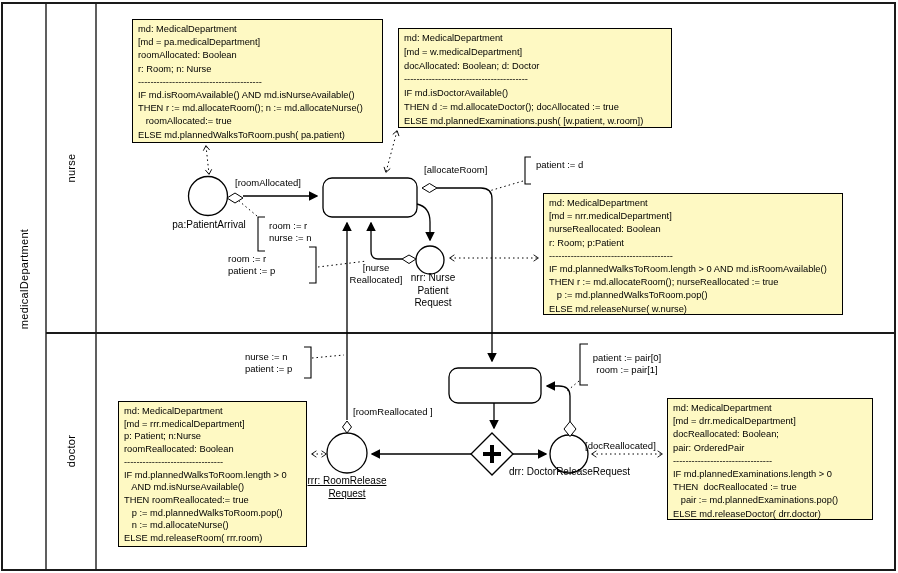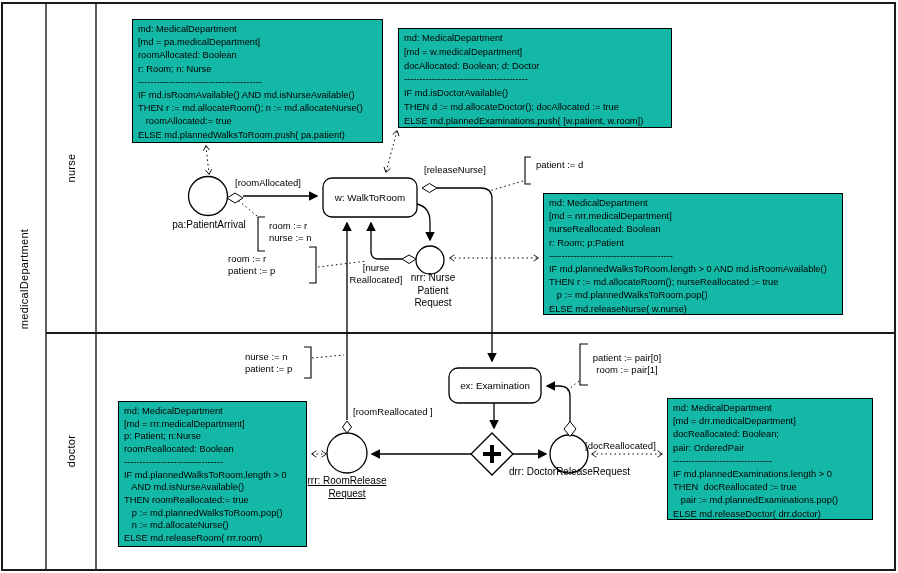--- a/index.html
+++ b/index.html
@@ -3,21 +3,21 @@
 <meta charset="utf-8">
 <style>
   html,body{margin:0;padding:0;background:#fff;}
   #canvas{position:relative;width:898px;height:573px;background:#fff;overflow:hidden;
           font-family:"Liberation Sans",sans-serif;color:#000;}
   svg{position:absolute;left:0;top:0;}
   .abs{position:absolute;}
   .lbl{position:absolute;font-size:9.5px;line-height:11.5px;white-space:pre;}
   .ctr{text-align:center;}
   .rot{transform:rotate(-90deg);transform-origin:center center;font-size:11px;letter-spacing:.3px;}
-  .notebox{position:absolute;border:1px solid #000;background:#14b8a6;padding:3px 5px 2px 5px;
+  .notebox{position:absolute;border:1px solid #000;background:#fef9c3;padding:3px 5px 2px 5px;
            font-size:9.3px;line-height:13.2px;white-space:pre;overflow:hidden;box-sizing:border-box;}
   .notebox.lh4{line-height:12.7px;}
   .notebox.lh2{line-height:13.8px;}
   .nodelabel{position:absolute;font-size:10px;line-height:12.5px;white-space:pre;}
   .tasklabel{position:absolute;font-size:9.8px;display:flex;align-items:center;justify-content:center;}
 </style>
 </head>
 <body>
 
 <div id="canvas">
@@ -100,30 +100,28 @@
   <div class="abs" style="left:41px;top:445px;width:60px;">
     <div class="rot ctr">doctor</div>
   </div>
 
   <div class="notebox" style="left:132px;top:19px;width:251px;height:124px;"><div>md: MedicalDepartment</div><div>[md = pa.medicalDepartment]</div><div>roomAllocated: Boolean</div><div>r: Room; n: Nurse</div><div>----------------------------------------</div><div>IF md.isRoomAvailable() AND md.isNurseAvailable()</div><div>THEN r := md.allocateRoom(); n := md.allocateNurse()</div><div>   roomAllocated:= true</div><div>ELSE md.plannedWalksToRoom.push( pa.patient)</div></div>
   <div class="notebox lh2" style="left:398px;top:28px;width:274px;height:100px;"><div>md: MedicalDepartment</div><div>[md = w.medicalDepartment]</div><div>docAllocated: Boolean; d: Doctor</div><div>----------------------------------------</div><div>IF md.isDoctorAvailable()</div><div>THEN d := md.allocateDoctor(); docAllocated := true</div><div>ELSE md.plannedExaminations.push( [w.patient, w.room])</div></div>
   <div class="notebox" style="left:543px;top:193px;width:300px;height:122px;"><div>md: MedicalDepartment</div><div>[md = nrr.medicalDepartment]</div><div>nurseReallocated: Boolean</div><div>r: Room; p:Patient</div><div>----------------------------------------</div><div>IF md.plannedWalksToRoom.length &gt; 0 AND md.isRoomAvailable()</div><div>THEN r := md.allocateRoom(); nurseReallocated := true</div><div>   p := md.plannedWalksToRoom.pop()</div><div>ELSE md.releaseNurse( w.nurse)</div></div>
   <div class="notebox lh4" style="left:118px;top:401px;width:189px;height:146px;"><div>md: MedicalDepartment</div><div>[md = rrr.medicalDepartment]</div><div>p: Patient; n:Nurse</div><div>roomReallocated: Boolean</div><div>--------------------------------</div><div>IF md.plannedWalksToRoom.length &gt; 0</div><div>   AND md.isNurseAvailable()</div><div>THEN roomReallocated:= true</div><div>   p := md.plannedWalksToRoom.pop()</div><div>   n := md.allocateNurse()</div><div>ELSE md.releaseRoom( rrr.room)</div></div>
   <div class="notebox" style="left:667px;top:398px;width:206px;height:122px;"><div>md: MedicalDepartment</div><div>[md = drr.medicalDepartment]</div><div>docReallocated: Boolean;</div><div>pair: OrderedPair</div><div>--------------------------------</div><div>IF md.plannedExaminations.length &gt; 0</div><div>THEN  docReallocated := true</div><div>   pair := md.plannedExaminations.pop()</div><div>ELSE md.releaseDoctor( drr.doctor)</div></div>
 
-  <div class="tasklabel" style="left:323px;top:178px;width:94px;height:39px;">w: WalkToRoom</div>
-  <div class="tasklabel" style="left:449px;top:368px;width:92px;height:35px;">ex: Examination</div>
 
   <div class="nodelabel ctr" style="left:168px;top:219px;width:82px;">pa:PatientArrival</div>
   <div class="nodelabel ctr" style="left:403px;top:272px;width:60px;"><div>nrr: Nurse</div><div>Patient</div><div>Request</div></div>
   <div class="nodelabel ctr" style="left:302px;top:475px;width:90px;text-decoration:underline;"><div>rrr: RoomRelease</div><div>Request</div></div>
   <div class="nodelabel ctr" style="left:502px;top:466px;width:135px;">drr: DoctorReleaseRequest</div>
 
   <div class="lbl" style="left:235px;top:177px;">[roomAllocated]</div>
-  <div class="lbl" style="left:424px;top:164px;">[releaseNurse]</div>
+  <div class="lbl" style="left:424px;top:164px;">[allocateRoom]</div>
   <div class="lbl ctr" style="left:344px;top:262px;width:64px;"><div>[nurse</div><div>Reallocated]</div></div>
   <div class="lbl" style="left:353px;top:406px;">[roomReallocated ]</div>
   <div class="lbl" style="left:585px;top:418px;margin-top:22px;">[docReallocated]</div>
 
   <div class="lbl" style="left:536px;top:159px;"><div>patient := d</div></div>
   <div class="lbl" style="left:269px;top:220px;"><div>room := r</div><div>nurse := n</div></div>
   <div class="lbl" style="left:228px;top:253px;"><div>room := r</div><div>patient := p</div></div>
   <div class="lbl" style="left:245px;top:351px;"><div>nurse := n</div><div>patient := p</div></div>
   <div class="lbl ctr" style="left:591px;top:352px;width:72px;"><div>patient := pair[0]</div><div>room := pair[1]</div></div>
 

